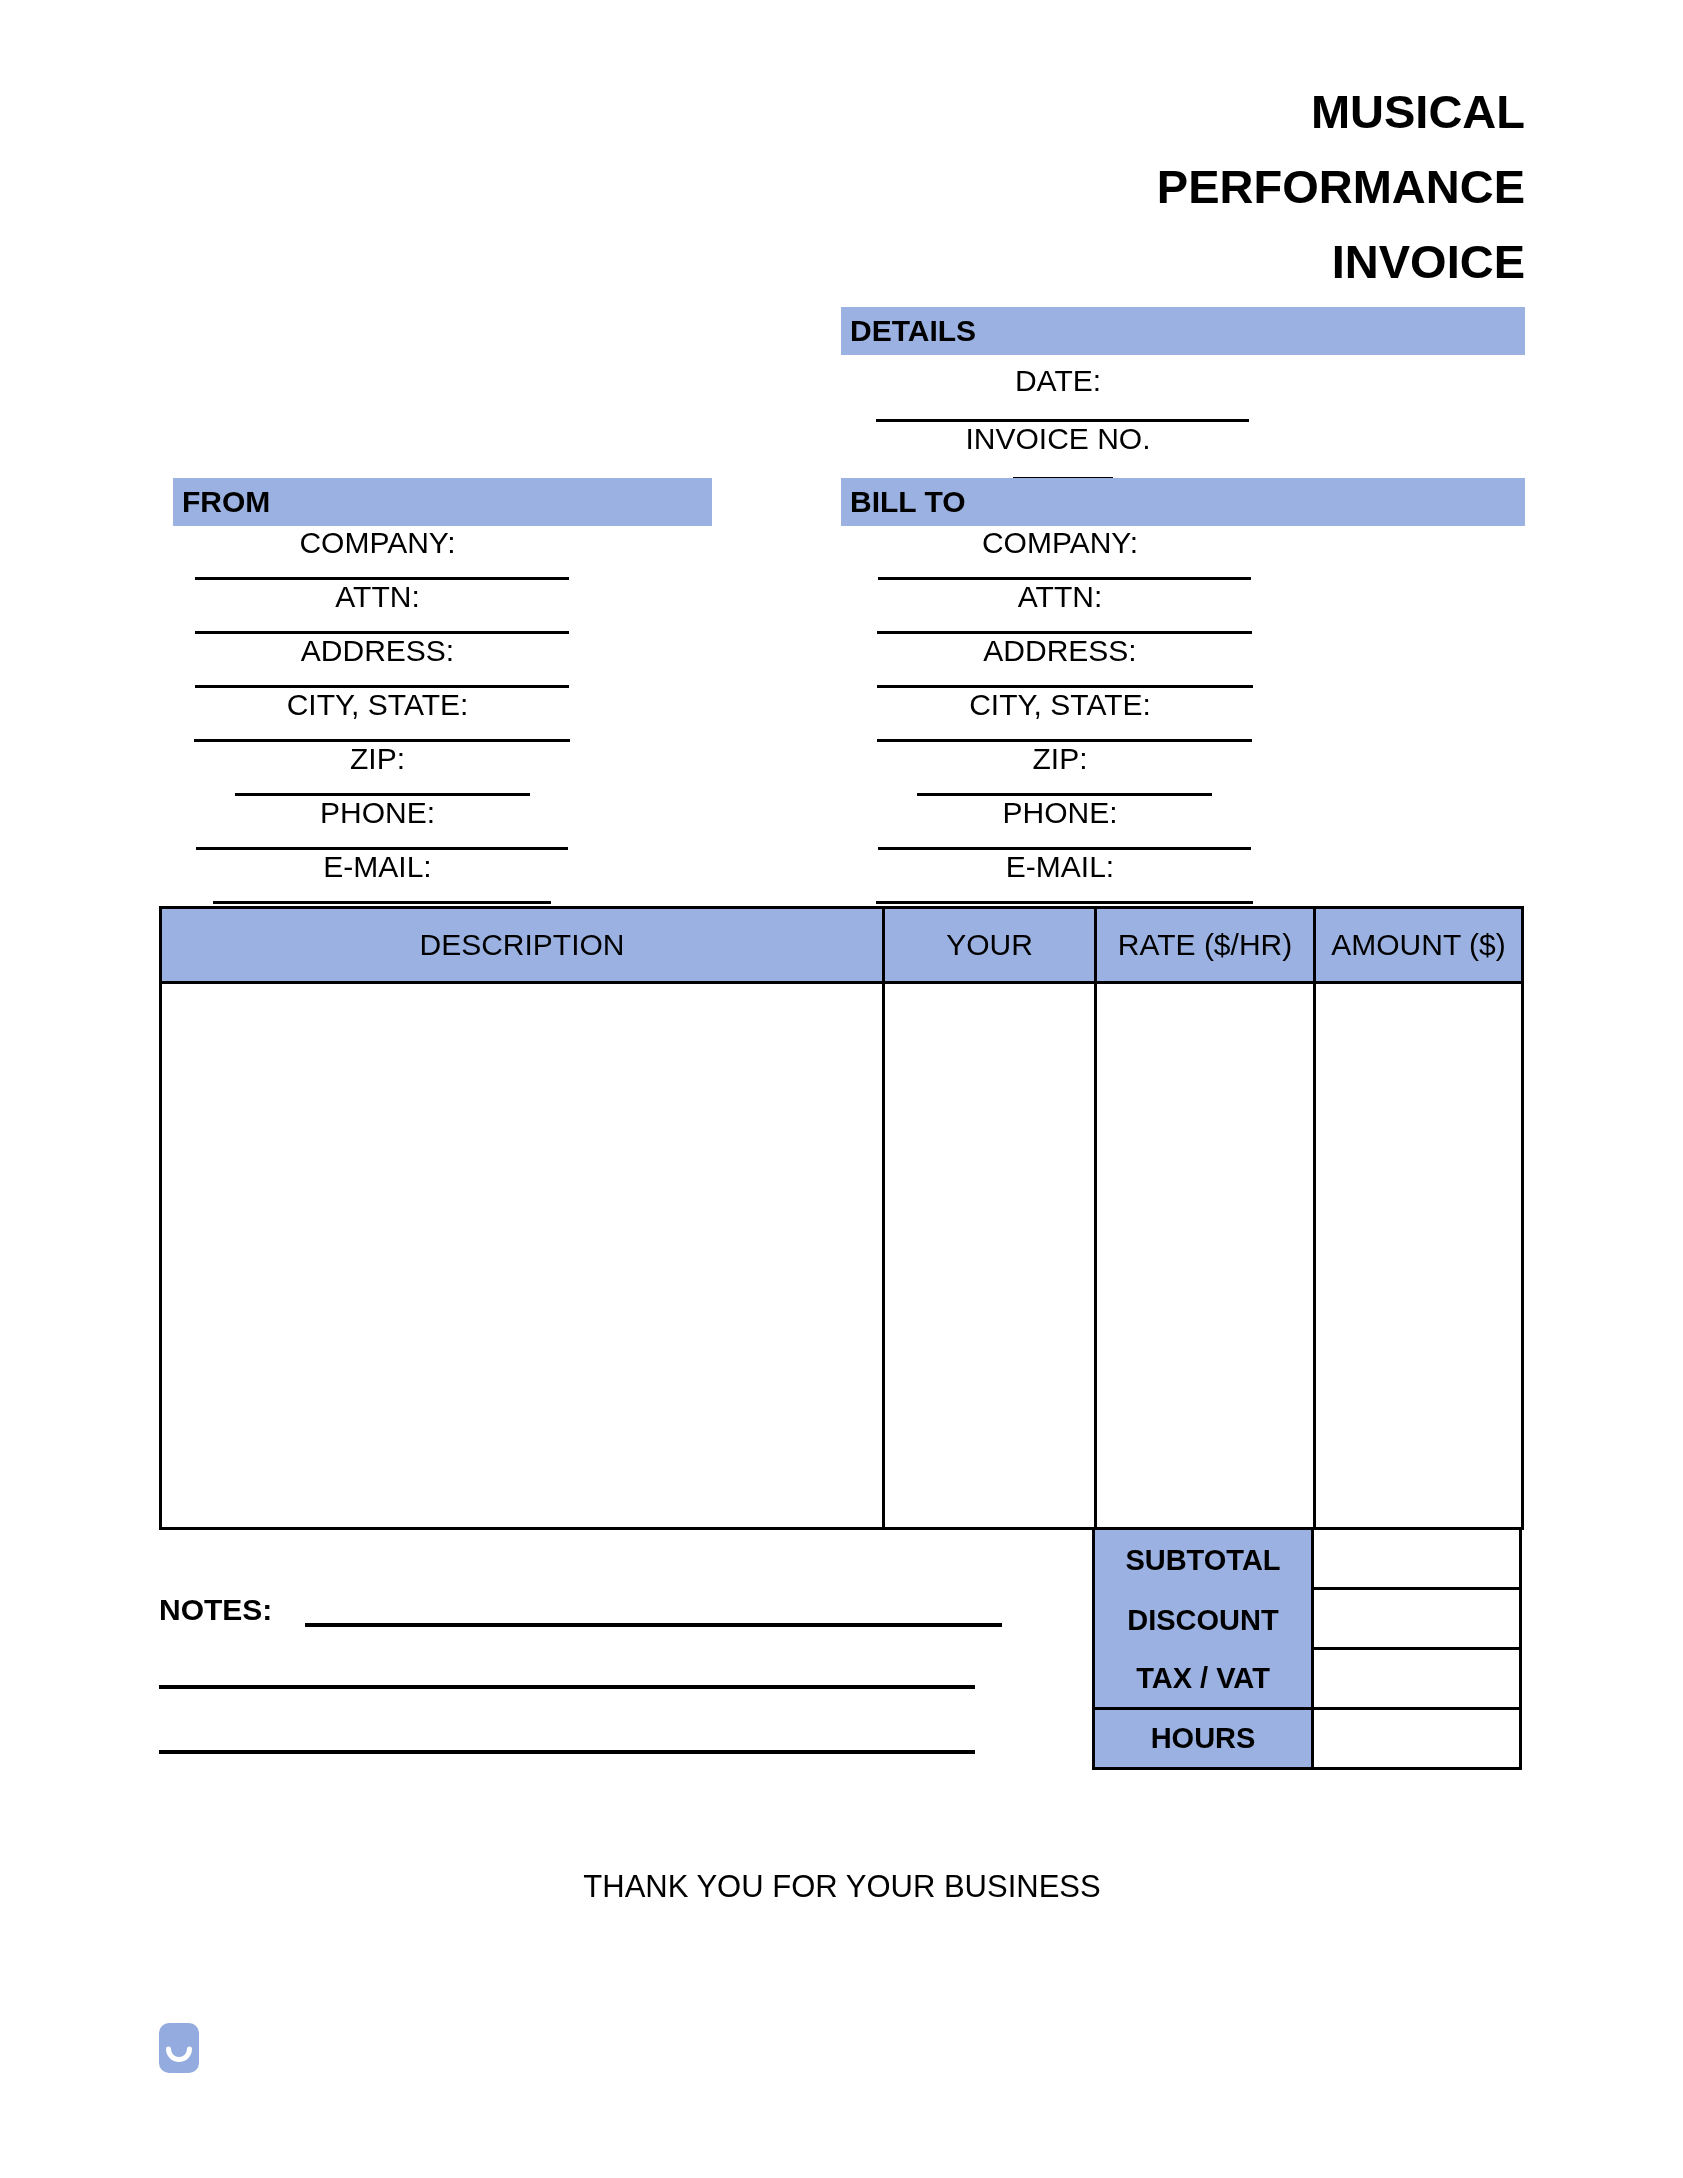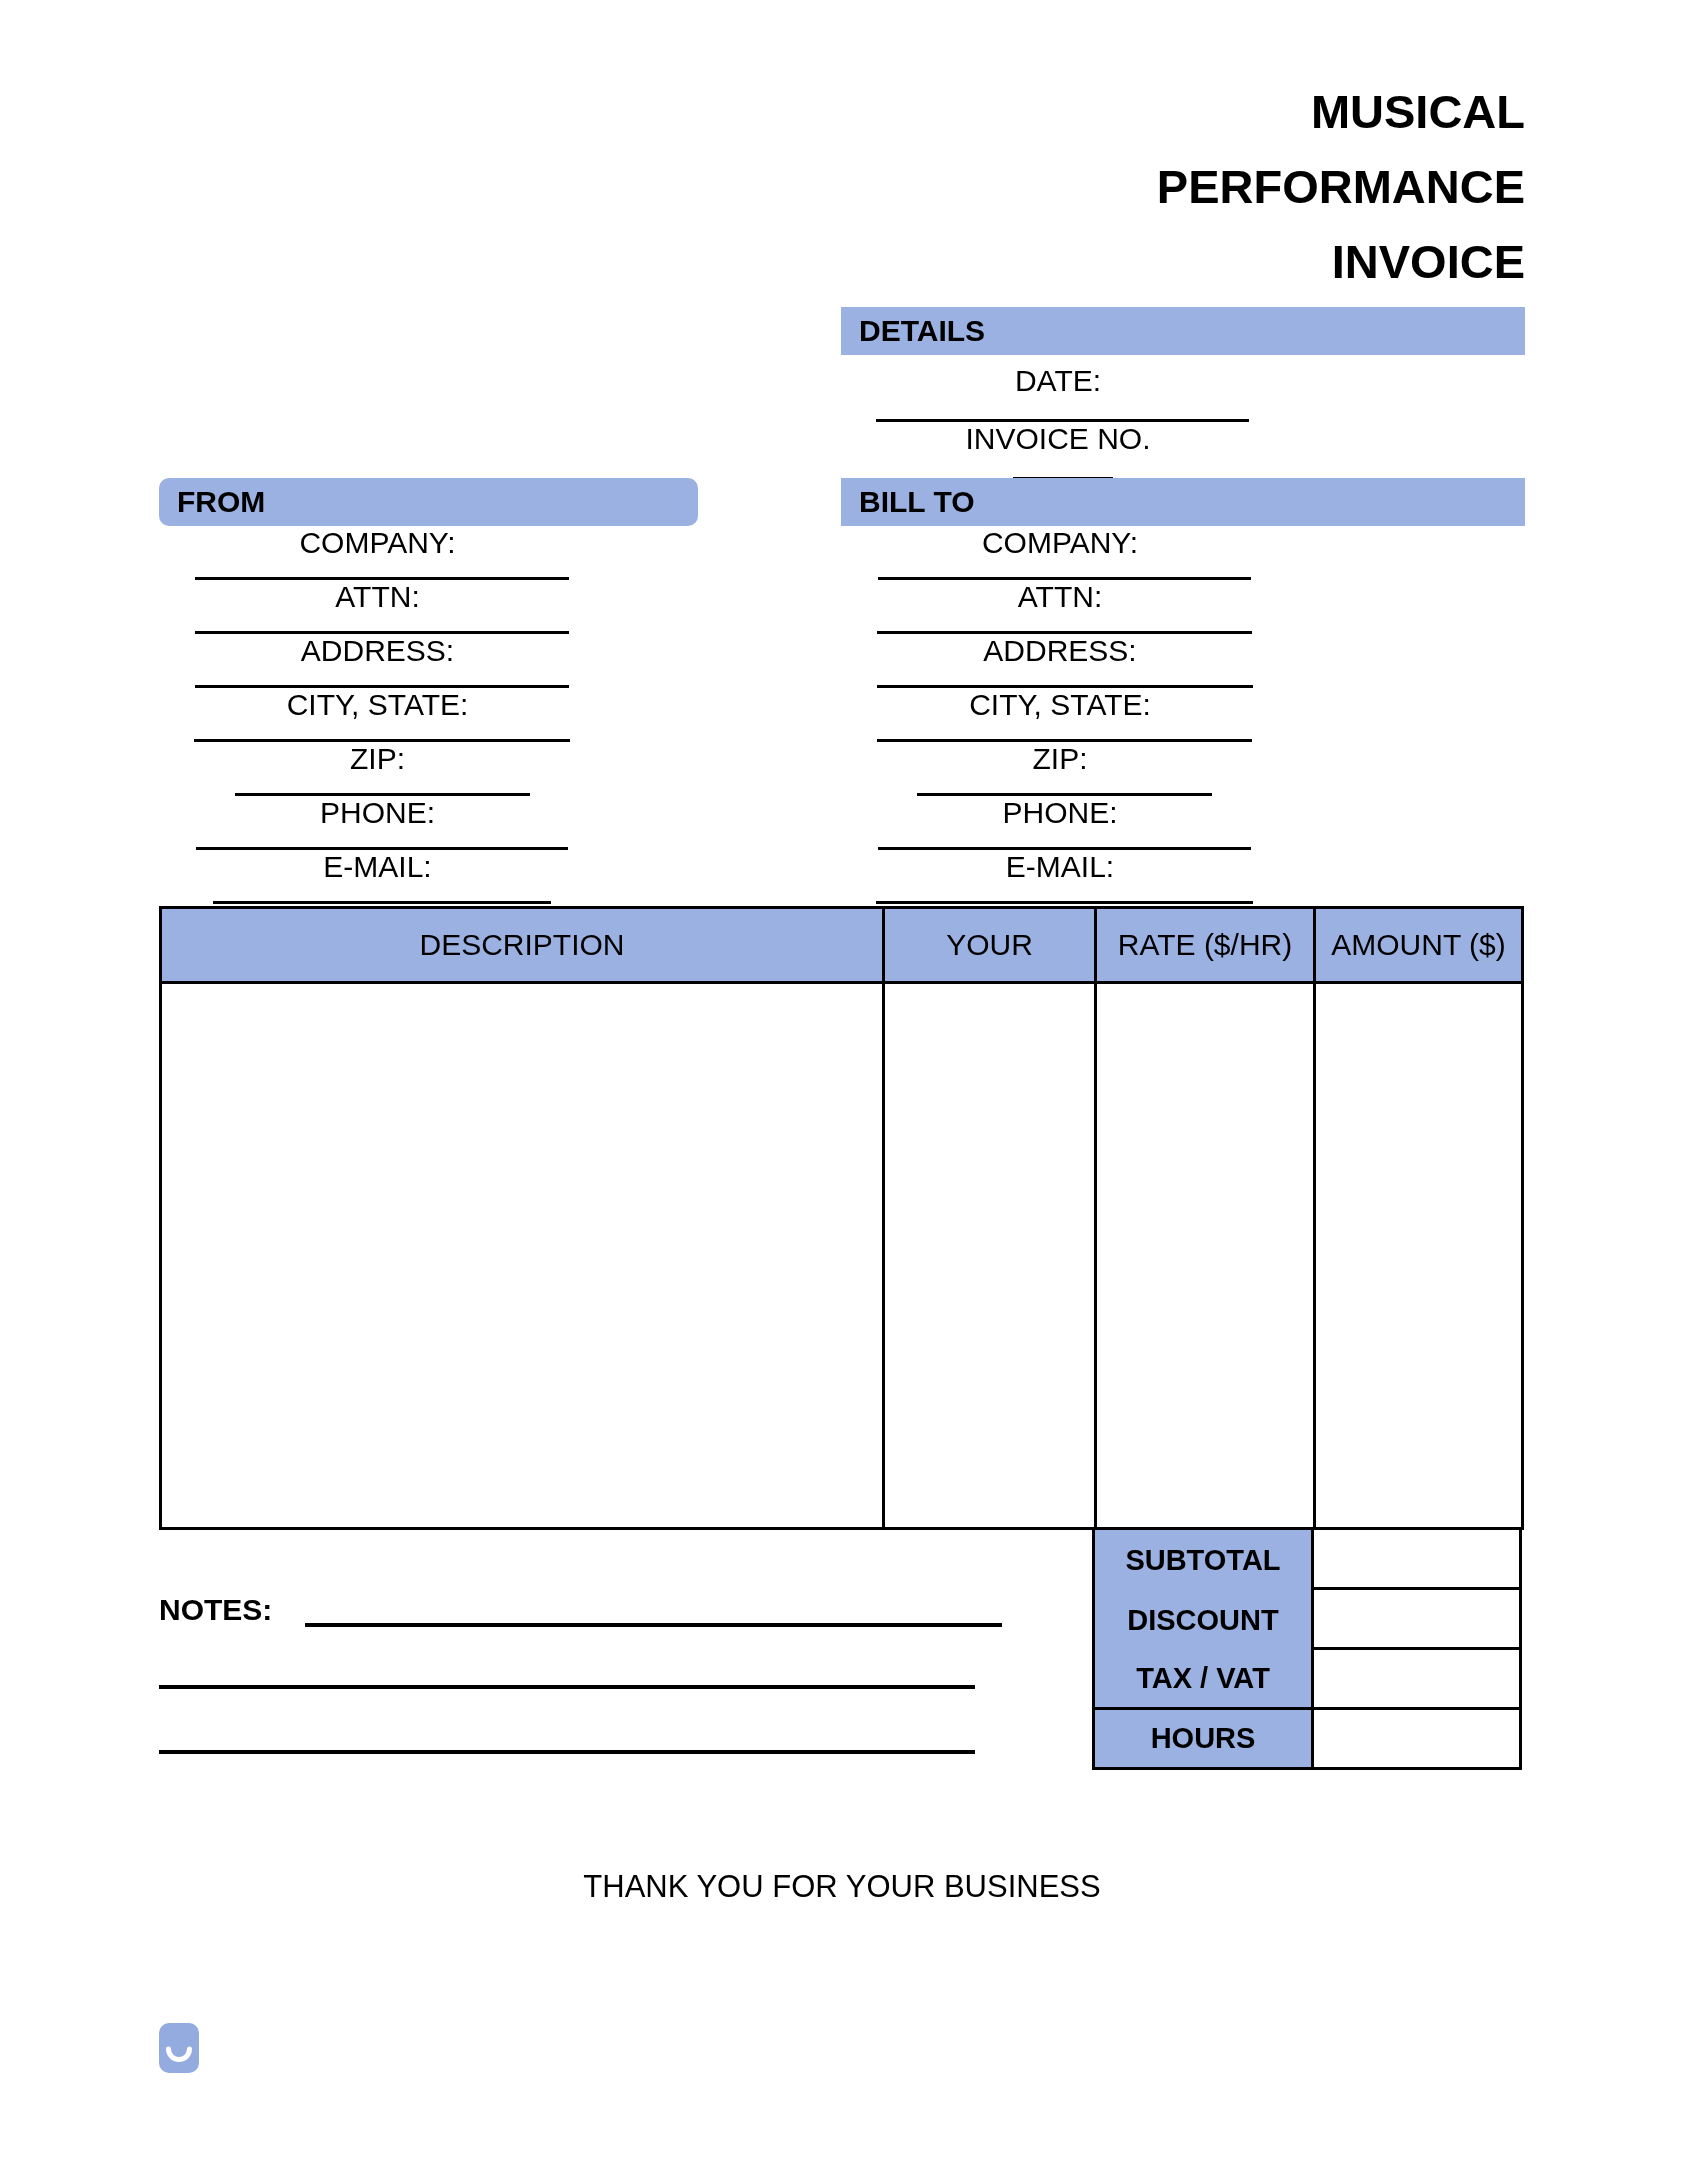--- a/index.html
+++ b/index.html
@@ -26,27 +26,27 @@
     margin: 0;
   }
 
   
   .bar {
     position: absolute;
     height: 48px;
     background: #9bb1e1;
     display: flex;
     align-items: center;
-    padding-left: 18px;
+    padding-left: 9px;
     box-sizing: border-box;
     font-size: 30px;
     font-weight: bold;
   }
   .bar-details { left: 841px; top: 307px; width: 684px; }
-  .bar-from    { left: 159px; top: 478px; width: 539px; border-radius: 10px; }
+  .bar-from    { left: 173px; top: 478px; width: 539px; }
   .bar-billto  { left: 841px; top: 478px; width: 684px; }
 
   
   .fields { position: absolute; }
   .fields-details { left: 867px; top: 364px; }
   .fields-from    { left: 185px; top: 526px; }
   .fields-billto  { left: 867px; top: 526px; }
   .field-row { height: 54px; display: flex; align-items: center; font-size: 30px; white-space: nowrap; flex-direction: column; }
   .fields-details .field-row { height: 58px; }
   .blank {

